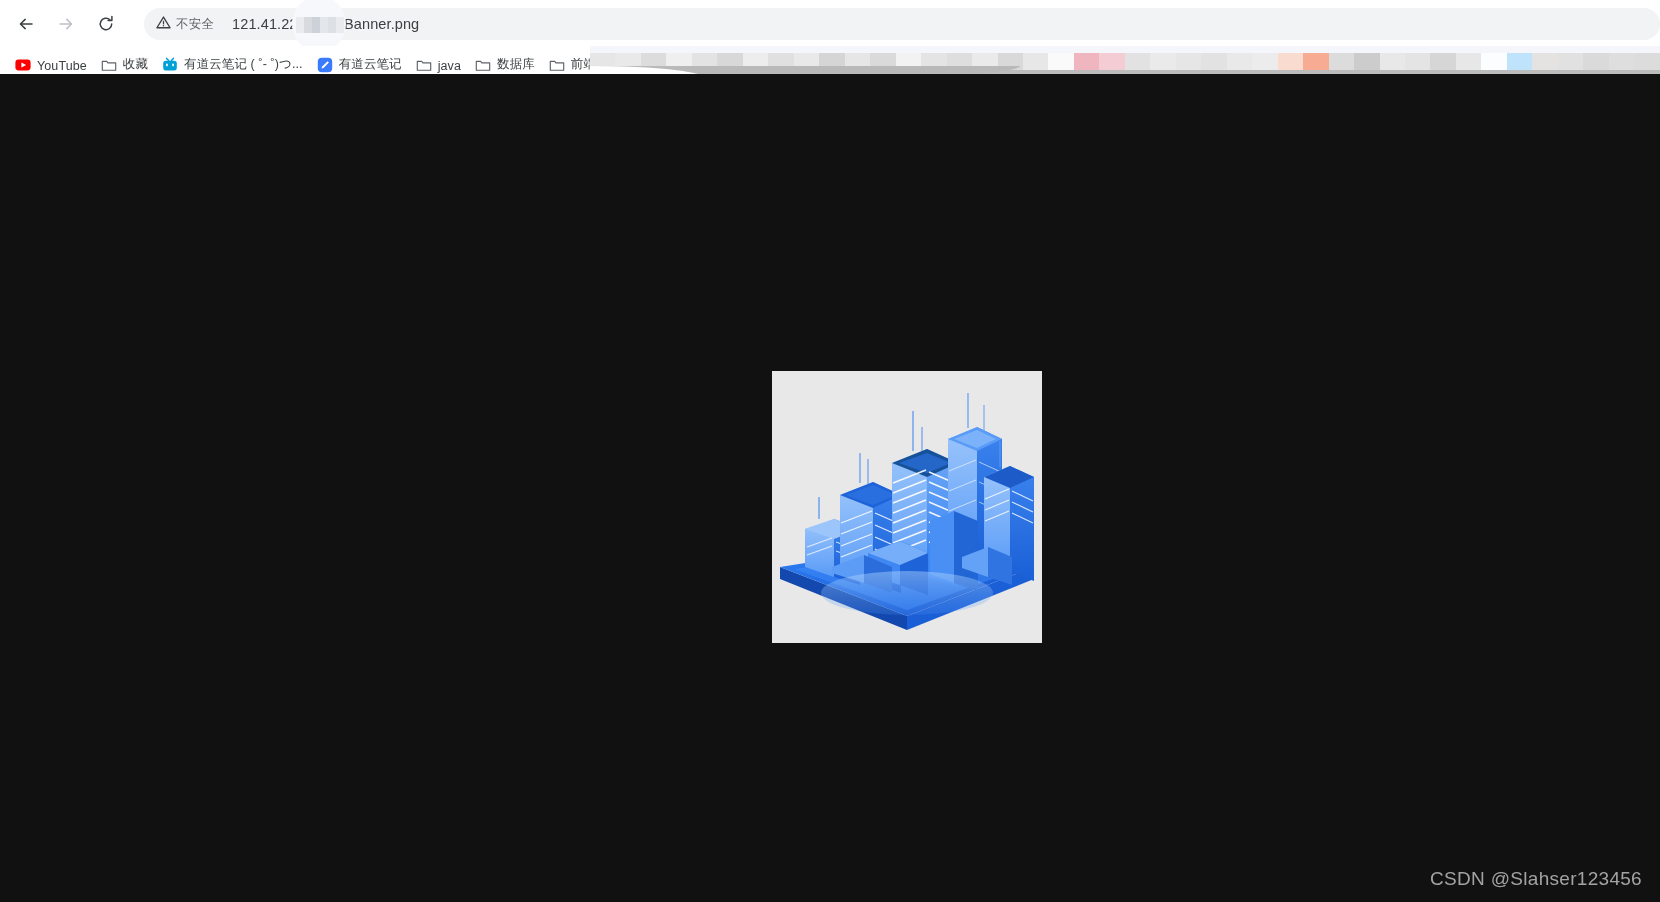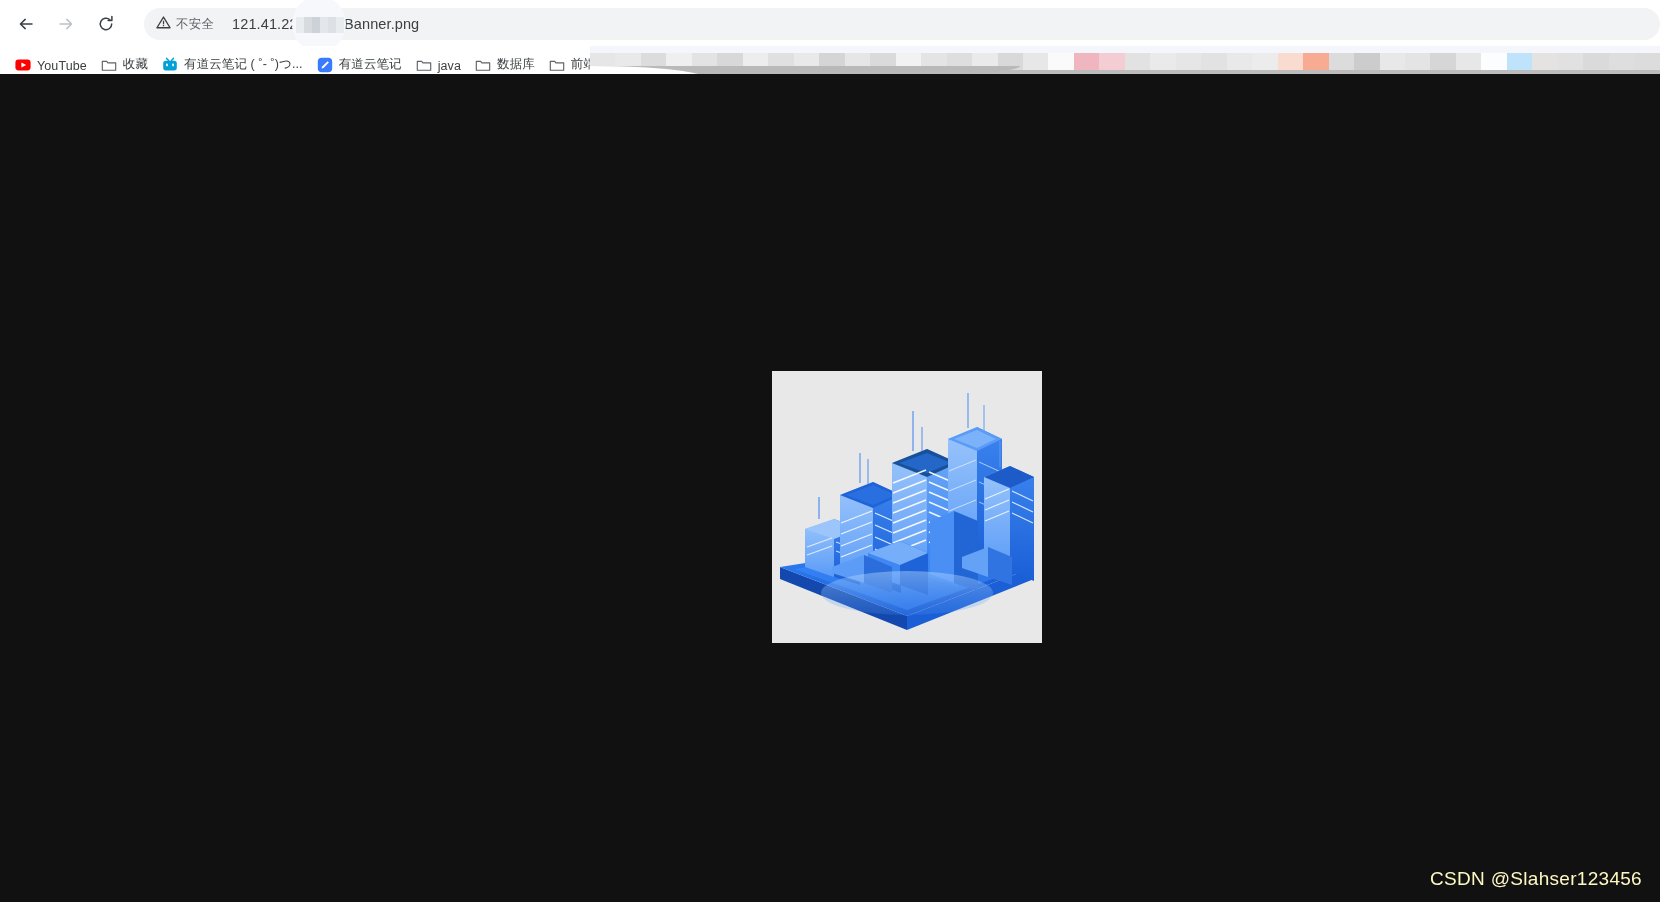--- a/index.html
+++ b/index.html
@@ -207,21 +207,21 @@
     background: #e8e8e8;
     overflow: hidden;
   }
   .image-wrap svg { display: block; }
 
   .watermark {
     position: absolute;
     right: 18px;
     bottom: 12px;
     font-size: 19px;
-    color: #fef9c3;
+    color: #a3a3a3;
     letter-spacing: 0.3px;
     font-family: "Liberation Sans", sans-serif;
   }
 </style>
 </head>
 <body>
 
 <div class="browser-chrome">
 
   <div class="toolbar">

